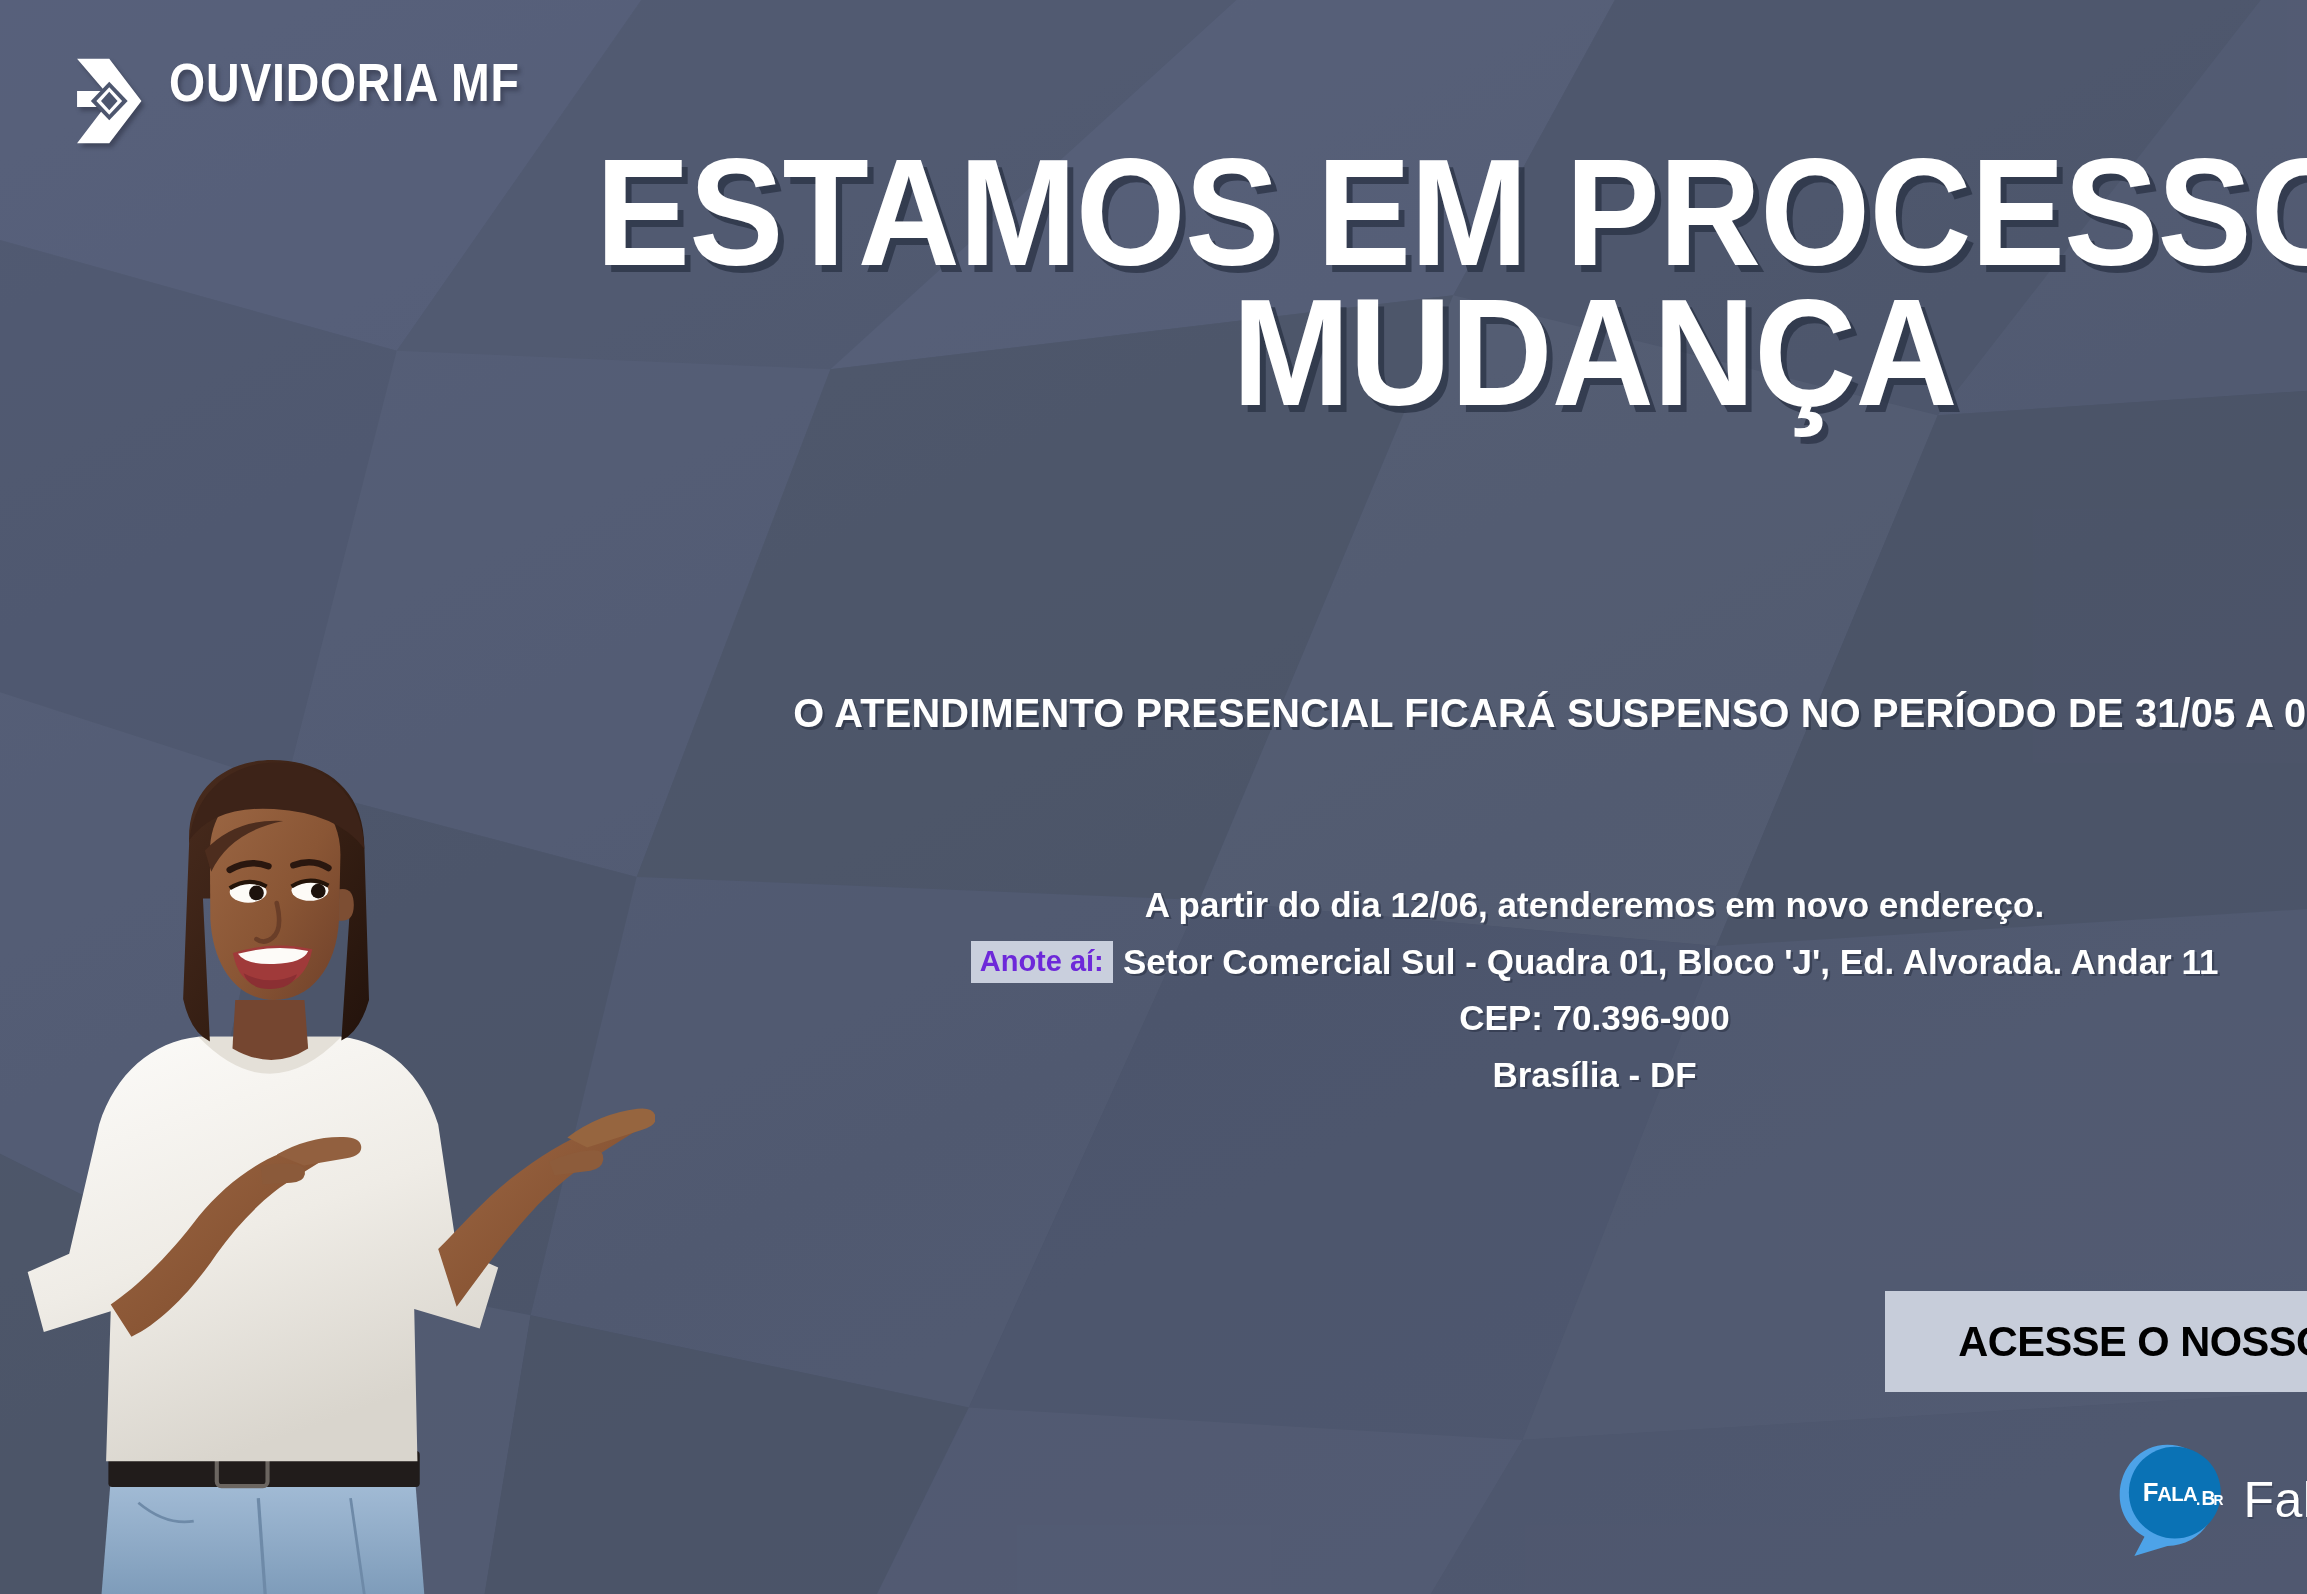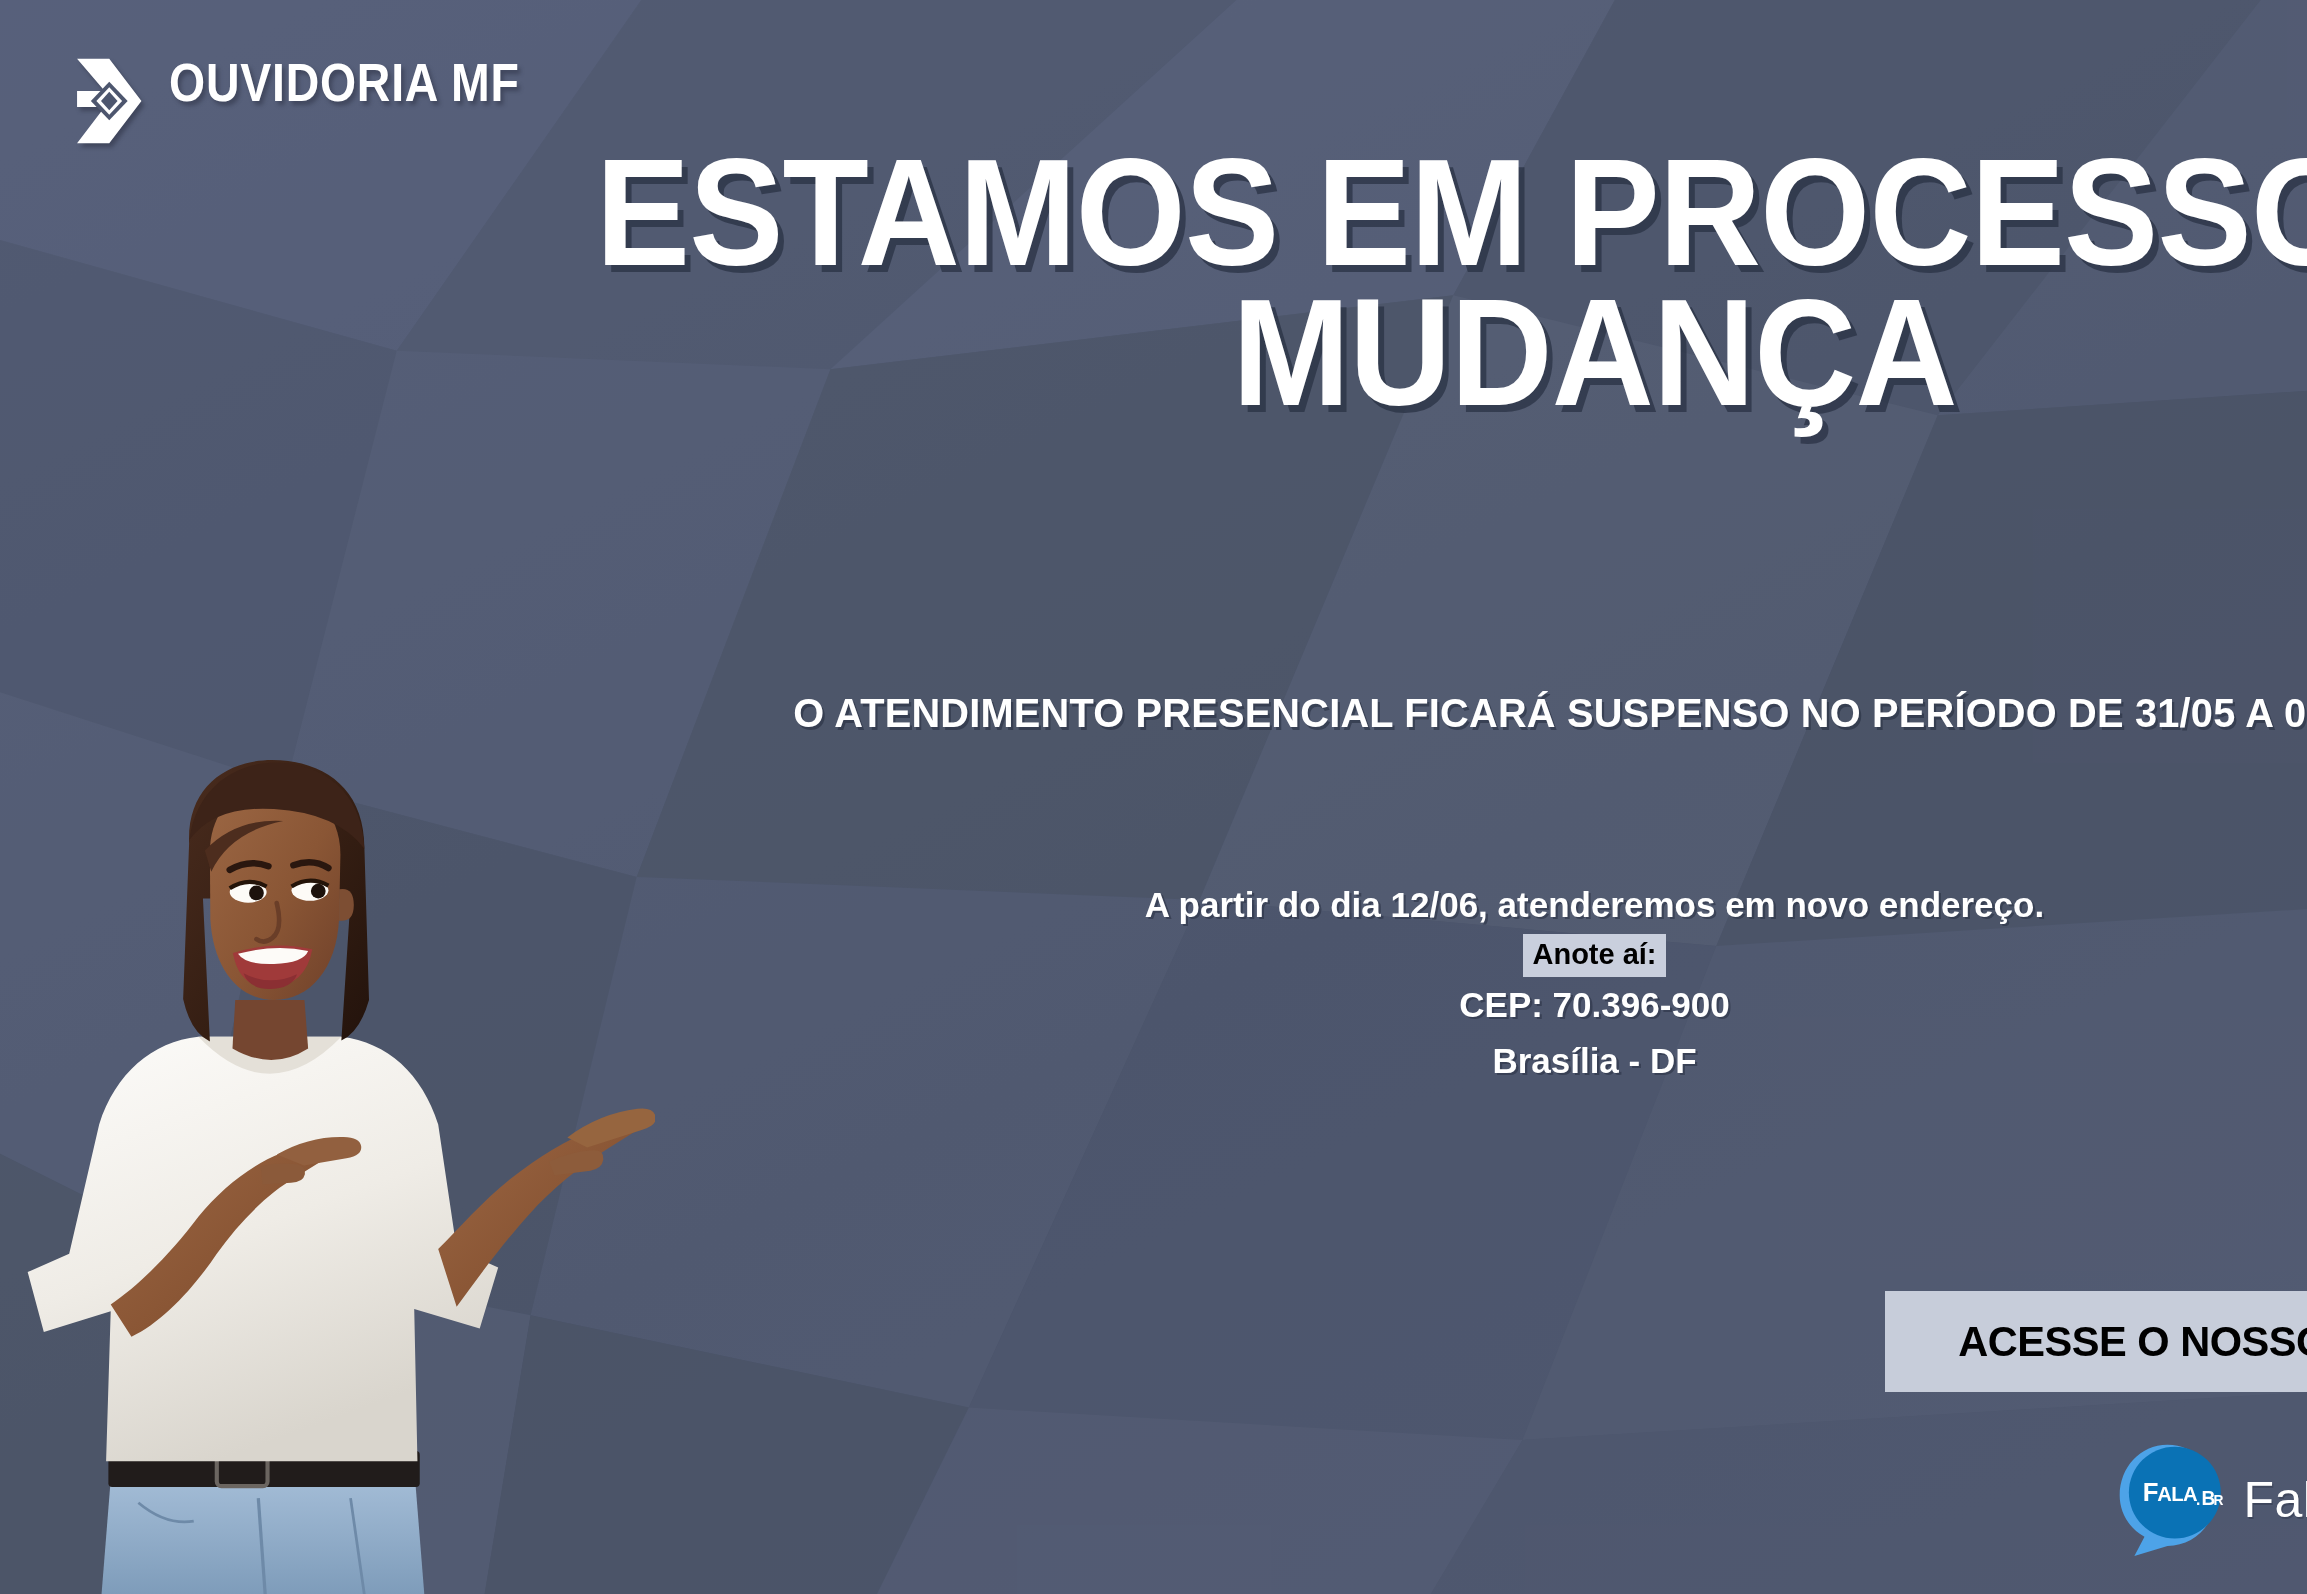--- a/index.html
+++ b/index.html
@@ -88,21 +88,21 @@
     letter-spacing:0px;
     text-shadow: 2.3px 2.3px 0 rgba(40,48,66,0.55);
     white-space:nowrap;
   }
   #anote-row {
     display:flex; align-items:center; justify-content:center;
     gap:10px;
   }
   #anote-badge {
     background:#c9cfdd;
-    color:#000000;
+    color:#6d28d9;
     font-size:29px;
     font-weight:700;
     padding:6.5px 9.2px 7.4px 9.2px;
     line-height:1;
     text-shadow:none;
     letter-spacing:0px;
     flex:0 0 auto;
   }
 
   
@@ -204,20 +204,21 @@
     <span class="hl-line">MUDANÇA</span>
   </h1>
 
   <div id="subtitle">O ATENDIMENTO PRESENCIAL FICARÁ SUSPENSO NO PERÍODO DE 31/05 A 07/06.</div>
 
   <div id="address-block">
     <div class="addr-line">A partir do dia 12/06, atenderemos em novo endereço.</div>
 
     <div class="addr-line" id="anote-row">
       <span id="anote-badge">Anote aí:</span>
+      <span>Setor Comercial Sul - Quadra 01, Bloco 'J', Ed. Alvorada. Andar 11</span>
     </div>
 
     <div class="addr-line">CEP: 70.396-900</div>
     <div class="addr-line">Brasília - DF</div>
   </div>
 
   <div id="channel-banner">
     <span id="channel-banner-text">ACESSE O NOSSO CANAL DE ATENDIMENTO:</span>
   </div>
 

